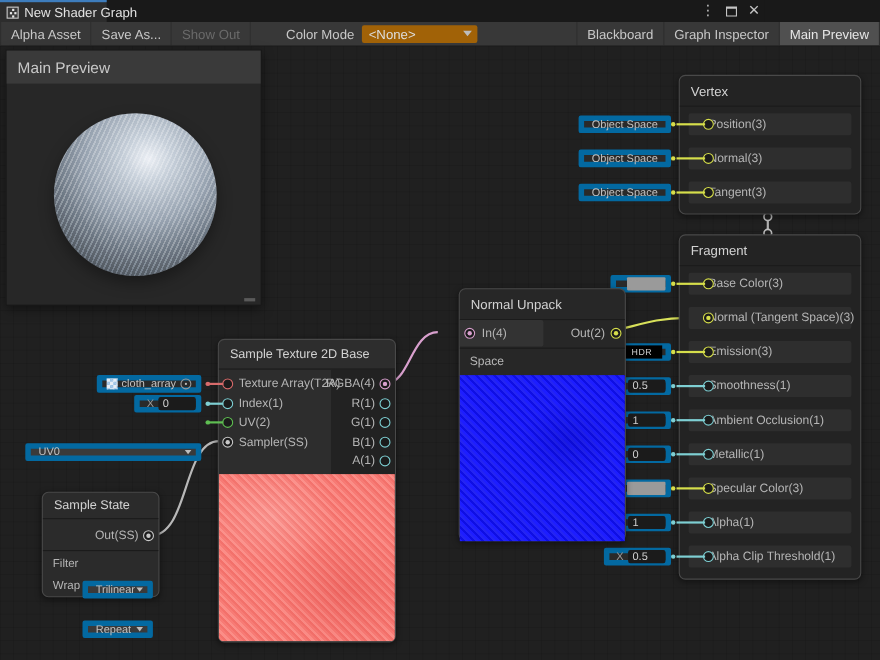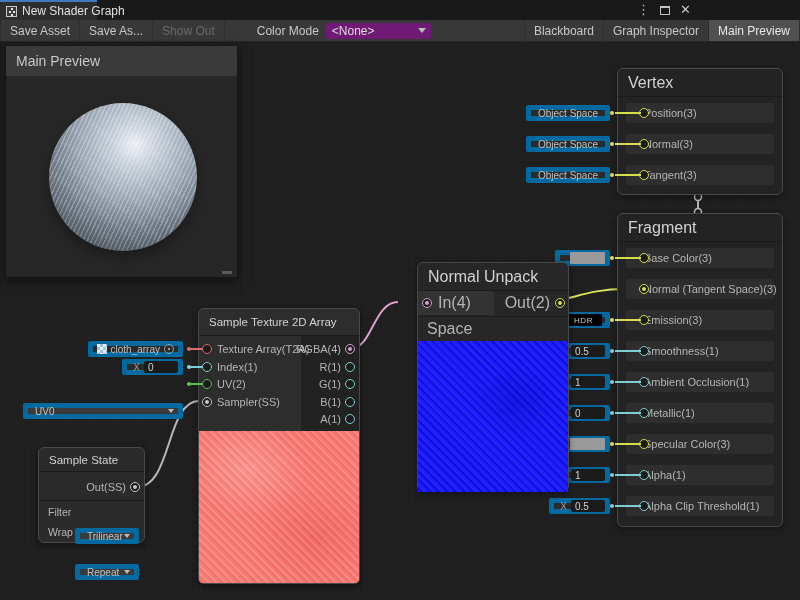--- a/index.html
+++ b/index.html
@@ -21,39 +21,39 @@
 
   
   .toolbar { position:absolute; left:0; top:20px; width:800px; height:22px; background:#383838;
     border-bottom:1px solid #282828; display:flex; align-items:stretch; font-size:12px; color:#c8c8c8; }
   .tbtn { display:flex; align-items:center; padding:0 9px; border-right:1px solid #2e2e2e; white-space:nowrap; cursor:default; }
   .tbtn.first { border-left:1px solid #2e2e2e; }
   .tbtn.disabled { color:#6a6a6a; }
   .tbtn.active { background:#505050; color:#e6e6e6; }
   .tb-mid { display:flex; align-items:center; margin-left:32px; gap:7px; }
   .tb-label { color:#c8c8c8; white-space:nowrap; }
-  .tb-dropdown { width:105px; height:16px; background:#701a75; border-radius:2px; display:flex;
+  .tb-dropdown { width:105px; height:16px; background:#a16207; border-radius:2px; display:flex;
     align-items:center; padding:0 6px; color:#dedede; position:relative; }
   .tb-dropdown .darr { position:absolute; right:5px; }
   .tb-right { margin-left:auto; display:flex; }
   .darr { width:0; height:0; border-left:4px solid transparent; border-right:4px solid transparent; border-top:5px solid #bdbdbd; }
   .darr.sm { border-left-width:3px; border-right-width:3px; border-top-width:4px; }
 
   
   .graph { position:absolute; left:0; top:42px; width:800px; height:558px; background-color:#202020;
     background-image:
       linear-gradient(rgba(0,0,0,.10) 1px, transparent 1px),
       linear-gradient(90deg, rgba(0,0,0,.10) 1px, transparent 1px);
     background-size:12px 12px; }
   svg.edges { position:absolute; left:0; top:0; width:800px; height:600px; pointer-events:none; z-index:2; }
 
   
   .node { position:absolute; background:#232323; border:1px solid #494949; border-radius:6px; z-index:3;
     box-shadow:0 2px 6px rgba(0,0,0,.45); }
-  .node-title { height:28px; display:flex; align-items:center; padding:0 10px; font-size:16px;
+  .node-title { height:28px; display:flex; align-items:center; padding:0 10px; font-size:12px;
     color:#d2d2d2; border-bottom:1px solid #1b1b1b; white-space:nowrap; }
   .rowbox { position:absolute; left:8px; right:8px; height:20px; background:#2e2e2e; border-radius:2px;
     display:flex; align-items:center; padding-left:18px; font-size:11px; color:#b5b5b5; white-space:nowrap; }
   .port { position:absolute; width:10px; height:10px; border-radius:50%; background:#1b1b1b; }
   .port::before { content:""; position:absolute; inset:0; border-radius:50%; border:1.6px solid currentColor; }
   .port.filled::after { content:""; position:absolute; left:3px; top:3px; width:4px; height:4px; border-radius:50%; background:currentColor; }
   .c-yellow { color:#d6de4b; } .c-teal { color:#7ecfd3; } .c-green { color:#5fbe52; }
   .c-pink { color:#d9a0ce; } .c-red { color:#d86b6b; } .c-gray { color:#c8c8c8; }
   .stub { position:absolute; height:2px; background:currentColor; }
   .wdot { position:absolute; width:4px; height:4px; border-radius:50%; background:currentColor; }
@@ -94,42 +94,42 @@
   .sphere-wrap { position:relative; width:100%; height:201px; }
   .sphere { position:absolute; left:43px; top:27px; width:148px; height:148px; border-radius:50%;
     background:radial-gradient(circle at 58% 28%, #eef1f6 0%, #cdd5de 16%, #a4aeba 42%, #6d7680 72%, #434a53 95%);
     box-shadow:0 6px 14px rgba(0,0,0,.35); overflow:hidden; }
   .sphere::after { content:""; position:absolute; inset:0; border-radius:50%;
     background:repeating-linear-gradient(115deg, rgba(255,255,255,.16) 0 1.5px, rgba(0,0,0,.14) 1.5px 4px);
     mix-blend-mode:overlay; }
   .grip { position:absolute; right:5px; bottom:3px; width:10px; height:3px; background:#5a5a5a; }
 
   .nu-incell { position:absolute; left:0; top:28px; width:76px; height:24px; background:#333333; border-radius:0 2px 2px 0; }
-  .nu-row { position:absolute; font-size:16px; color:#b5b5b5; display:flex; align-items:center; }
+  .nu-row { position:absolute; font-size:11px; color:#b5b5b5; display:flex; align-items:center; }
   .divline { position:absolute; left:0; right:0; height:1px; background:#1b1b1b; }
 </style>
 </head>
 <body>
 
 <div id="app">
 
   <div class="tabstrip">
     <div class="tab">
       <span class="tab-icon"></span>
       <span class="tab-title">New Shader Graph</span>
     </div>
     <div class="winctl">
       <span class="wc">⋮</span>
       <span class="wc-max"></span>
       <span class="wc">✕</span>
     </div>
   </div>
 
   <div class="toolbar">
-    <div class="tbtn first">Save Asset</div>
+    <div class="tbtn first">Alpha Asset</div>
     <div class="tbtn">Save As...</div>
     <div class="tbtn disabled">Show Out</div>
     <div class="tb-mid">
       <span class="tb-label">Color Mode</span>
       <div class="tb-dropdown">
         <span>&lt;None&gt;</span>
         <span class="darr"></span>
       </div>
     </div>
     <div class="tb-right">
@@ -272,21 +272,21 @@
     <span class="port c-teal" style="left:21px;top:287px;"></span>
     <span class="stub c-teal" style="left:-3px;top:291px;width:26px;"></span>
     <div class="widget" style="right:calc(100% + 8px);top:284px;">
       <span class="xlab">X</span>
       <span class="numfield">0.5</span>
       </div>
     <span class="wdot" style="left:-8px;top:290px;background:#7ecfd3;"></span>
   </div>
 
   <div class="node" style="left:198px;top:308px;width:162px;height:276px;background:#2d2d2d;">
-    <div class="node-title" style="height:27px;font-size:11.5px;">Sample Texture 2D Array</div>
+    <div class="node-title" style="height:27px;font-size:11.5px;">Sample Texture 2D Base</div>
     <div class="snode-outcol"></div>
 
     <div class="srow" style="left:18px;top:32px;">
       <span>Texture Array(T2A)</span>
       </div>
     <span class="port c-red" style="left:3px;top:35px;"></span>
     <span class="stub c-red" style="left:-12px;top:39px;width:16px;"></span>
     <div class="widget" style="right:calc(100% + 16px);top:32px;padding:0 4px;gap:4px;">
       <span style="width:10px;height:10px;background-image:linear-gradient(45deg,#9cc3e5 25%,transparent 25%,transparent 75%,#9cc3e5 75%),linear-gradient(45deg,#9cc3e5 25%,#e8eef5 25%,#e8eef5 75%,#9cc3e5 75%);background-size:6px 6px;background-position:0 0,3px 3px;"></span>
       <span>cloth_array</span>

